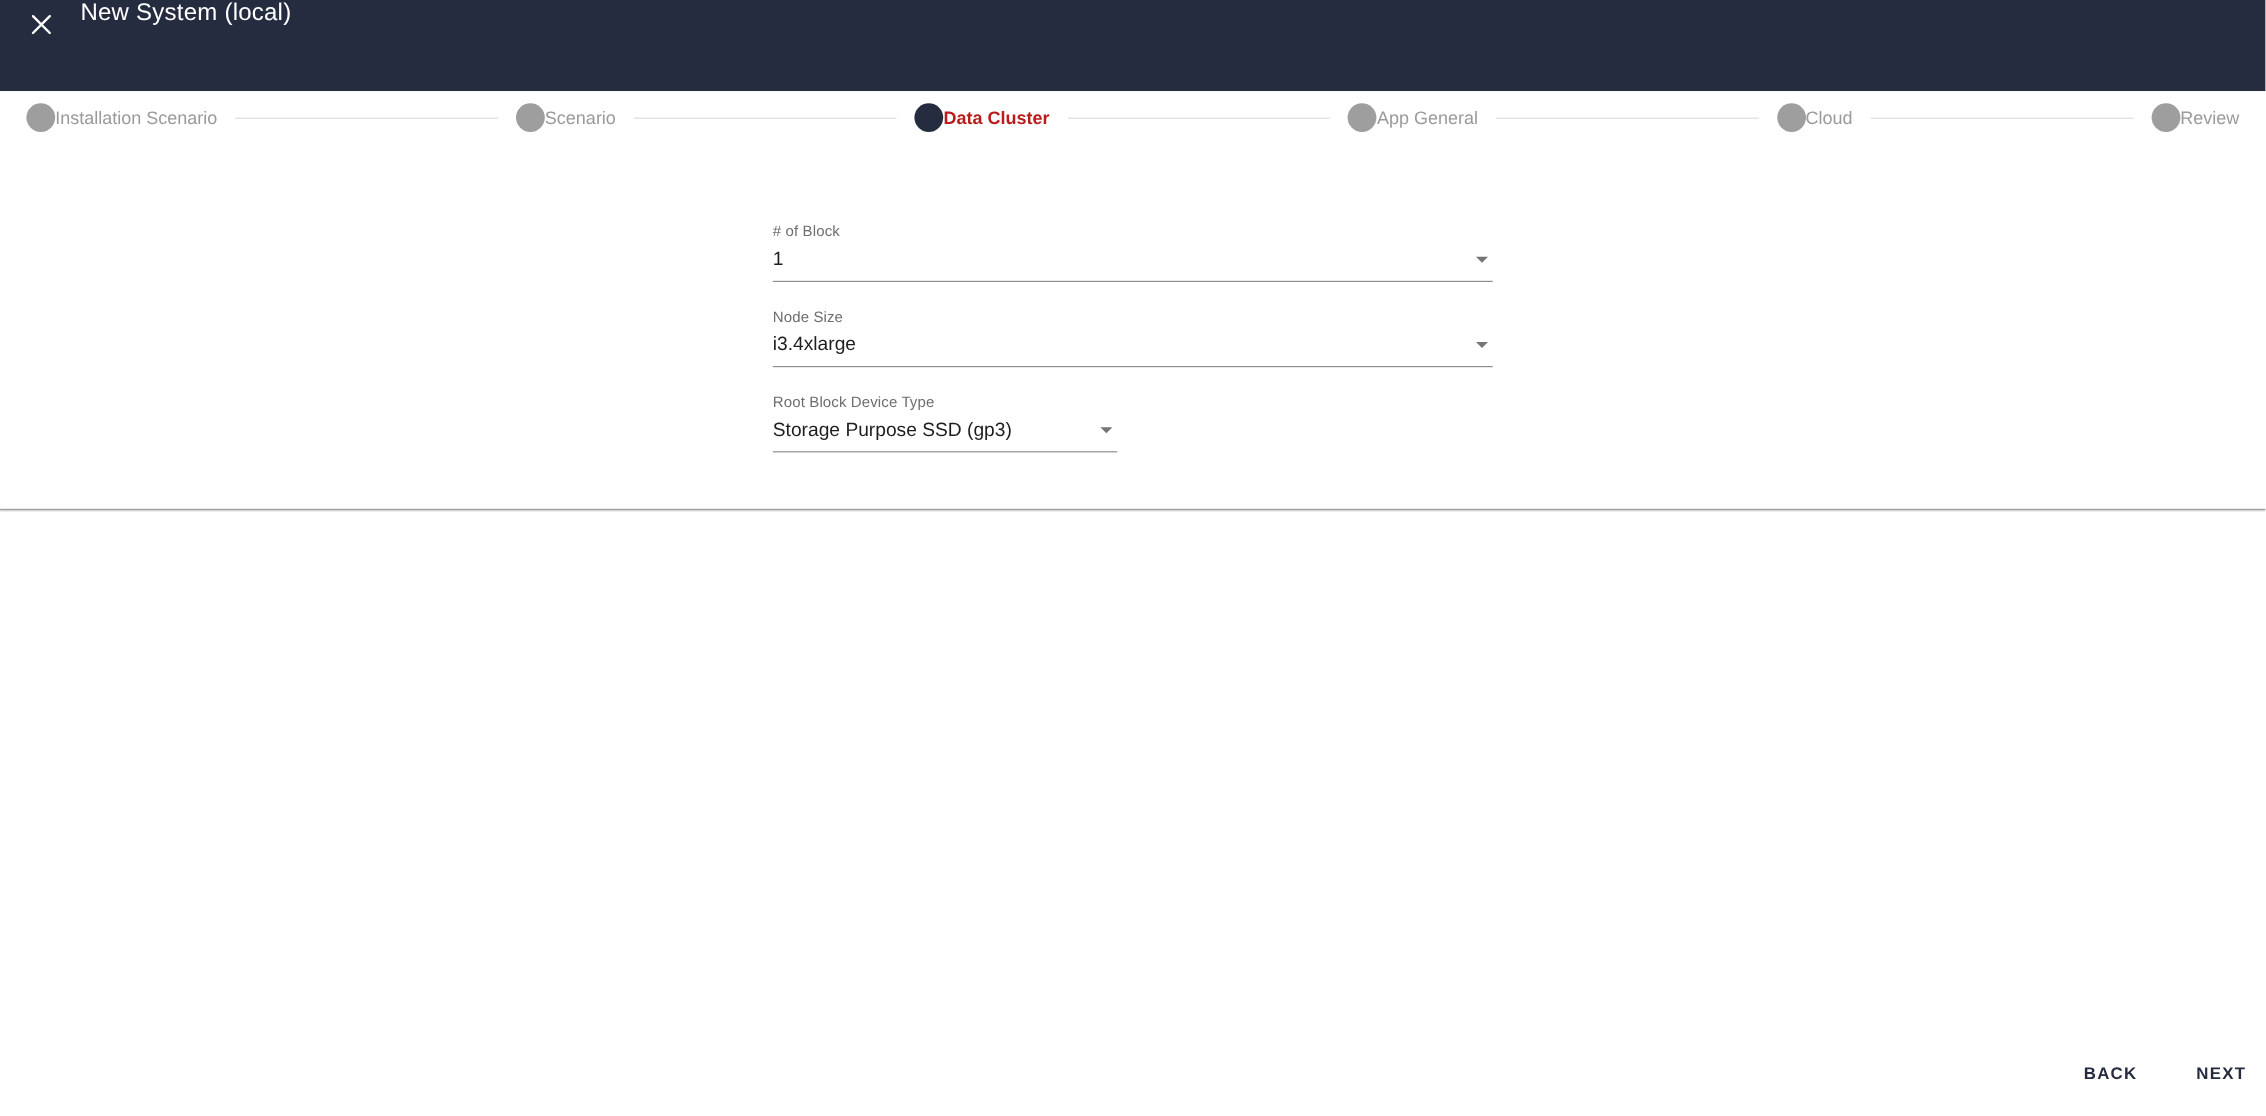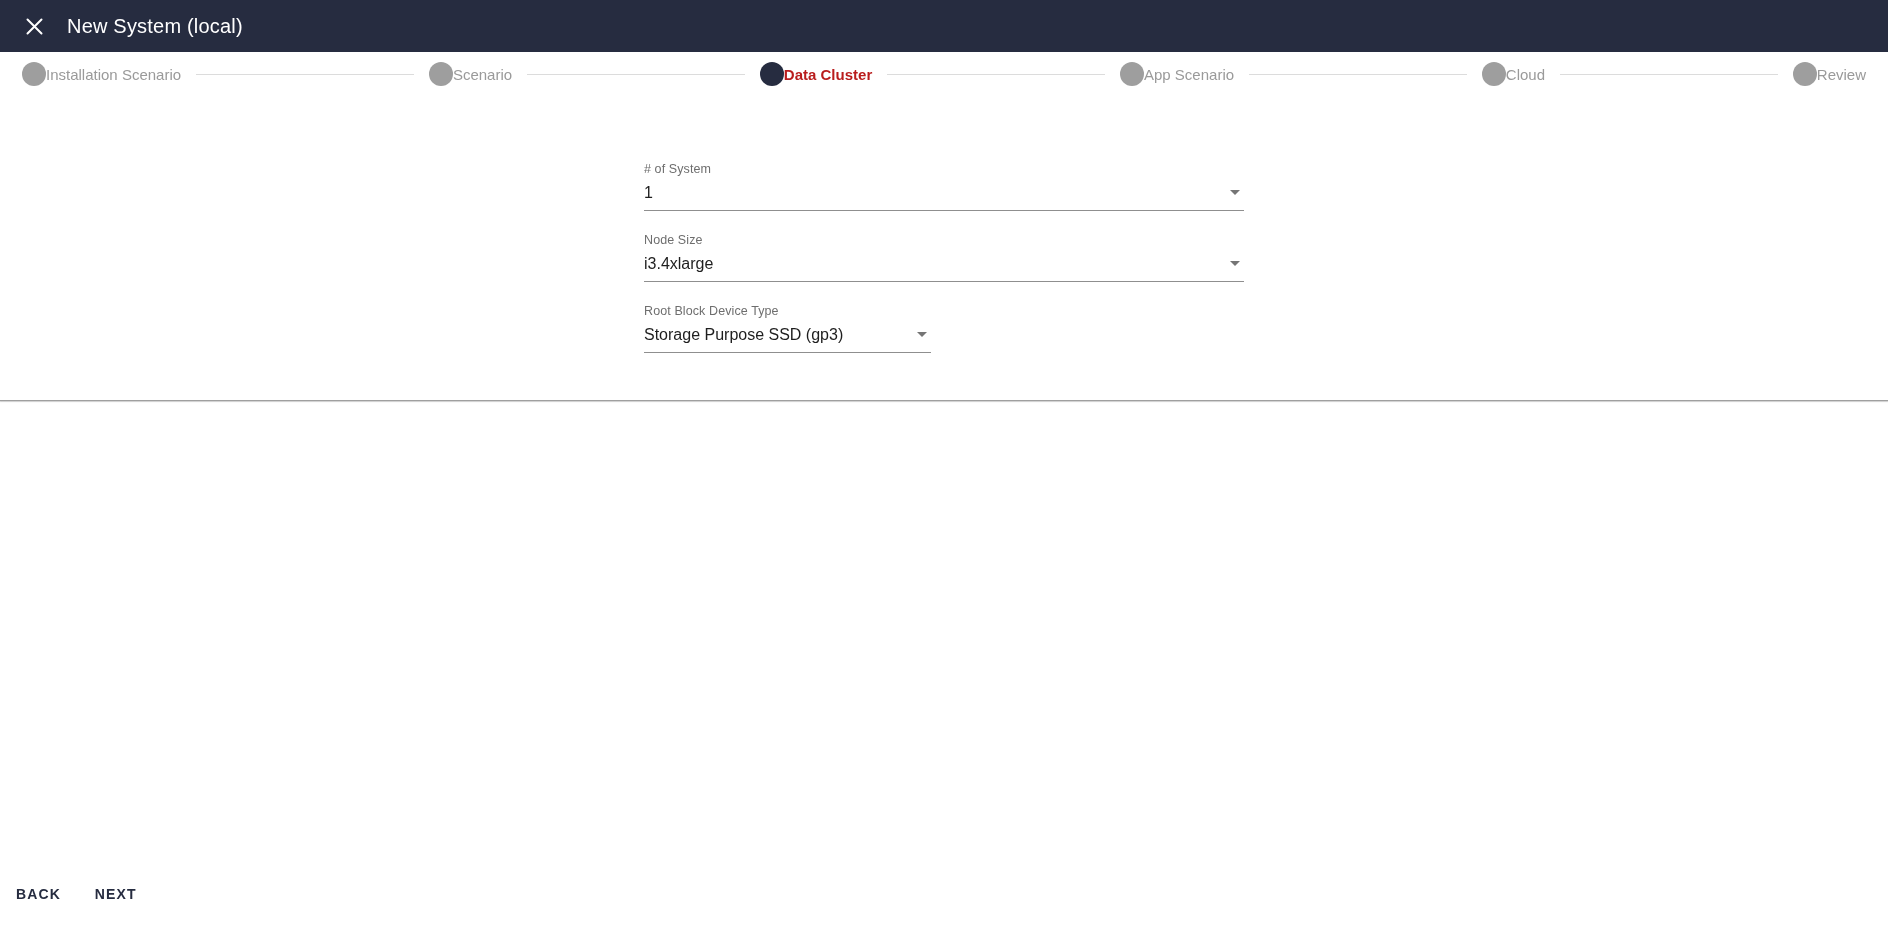--- a/index.html
+++ b/index.html
@@ -13,22 +13,22 @@
   }
   *{box-sizing:border-box;}
   html,body{margin:0;padding:0;}
   body{
     width:1888px;height:930px;position:relative;overflow:hidden;
     background:#fff;font-family:"Liberation Sans",sans-serif;
   }
 
   
   .topbar{
-    height:52px;background:var(--header-bg);
-    display:flex;align-items:center;padding:0 14px;
+    height:76px;background:var(--header-bg);
+    display:flex;padding:0 14px;
   }
   .close-btn{
     width:40px;height:40px;flex:none;border:none;background:none;
     display:flex;align-items:center;justify-content:center;cursor:pointer;padding:0;
   }
   .close-btn svg{width:17px;height:17px;display:block;}
   .topbar-title{
     color:#ffffff;font-size:20px;font-weight:400;margin-left:13px;letter-spacing:.2px;
   }
 
@@ -77,21 +77,21 @@
 
   
   .section-divider{
     height:1px;background:#9f9f9f;margin-top:25px;
     box-shadow:0 1px 1px rgba(0,0,0,.22);
   }
 
   
   .footer-actions{
     position:absolute;left:0;right:0;bottom:18px;
-    display:flex;justify-content:flex-start;gap:2px;
+    display:flex;justify-content:flex-end;gap:17px;
   }
   .text-button{
     height:36px;padding:0 16px;border:none;border-radius:4px;background:none;
     font-family:"Liberation Sans",sans-serif;font-size:14px;font-weight:bold;
     letter-spacing:1.1px;color:var(--accent);text-transform:uppercase;cursor:pointer;
   }
 </style>
 </head>
 <body>
 
@@ -117,39 +117,39 @@
     <span class="step-label">Scenario</span>
   </div>
   <div class="step-line"></div>
   <div class="step active">
     <span class="step-circle"></span>
     <span class="step-label">Data Cluster</span>
   </div>
   <div class="step-line"></div>
   <div class="step">
     <span class="step-circle"></span>
-    <span class="step-label">App Scenario</span>
+    <span class="step-label">App General</span>
   </div>
   <div class="step-line"></div>
   <div class="step">
     <span class="step-circle"></span>
     <span class="step-label">Cloud</span>
   </div>
   <div class="step-line"></div>
   <div class="step">
     <span class="step-circle"></span>
     <span class="step-label">Review</span>
   </div>
 </div>
 
 <div class="content">
   <div class="form-col">
 
     <div class="field select">
-      <span class="field-label"># of System</span>
+      <span class="field-label"># of Block</span>
       <span class="field-value">1</span>
       <span class="arrow-icon"></span>
     </div>
 
     <div class="field select">
       <span class="field-label">Node Size</span>
       <span class="field-value">i3.4xlarge</span>
       <span class="arrow-icon"></span>
     </div>
 

